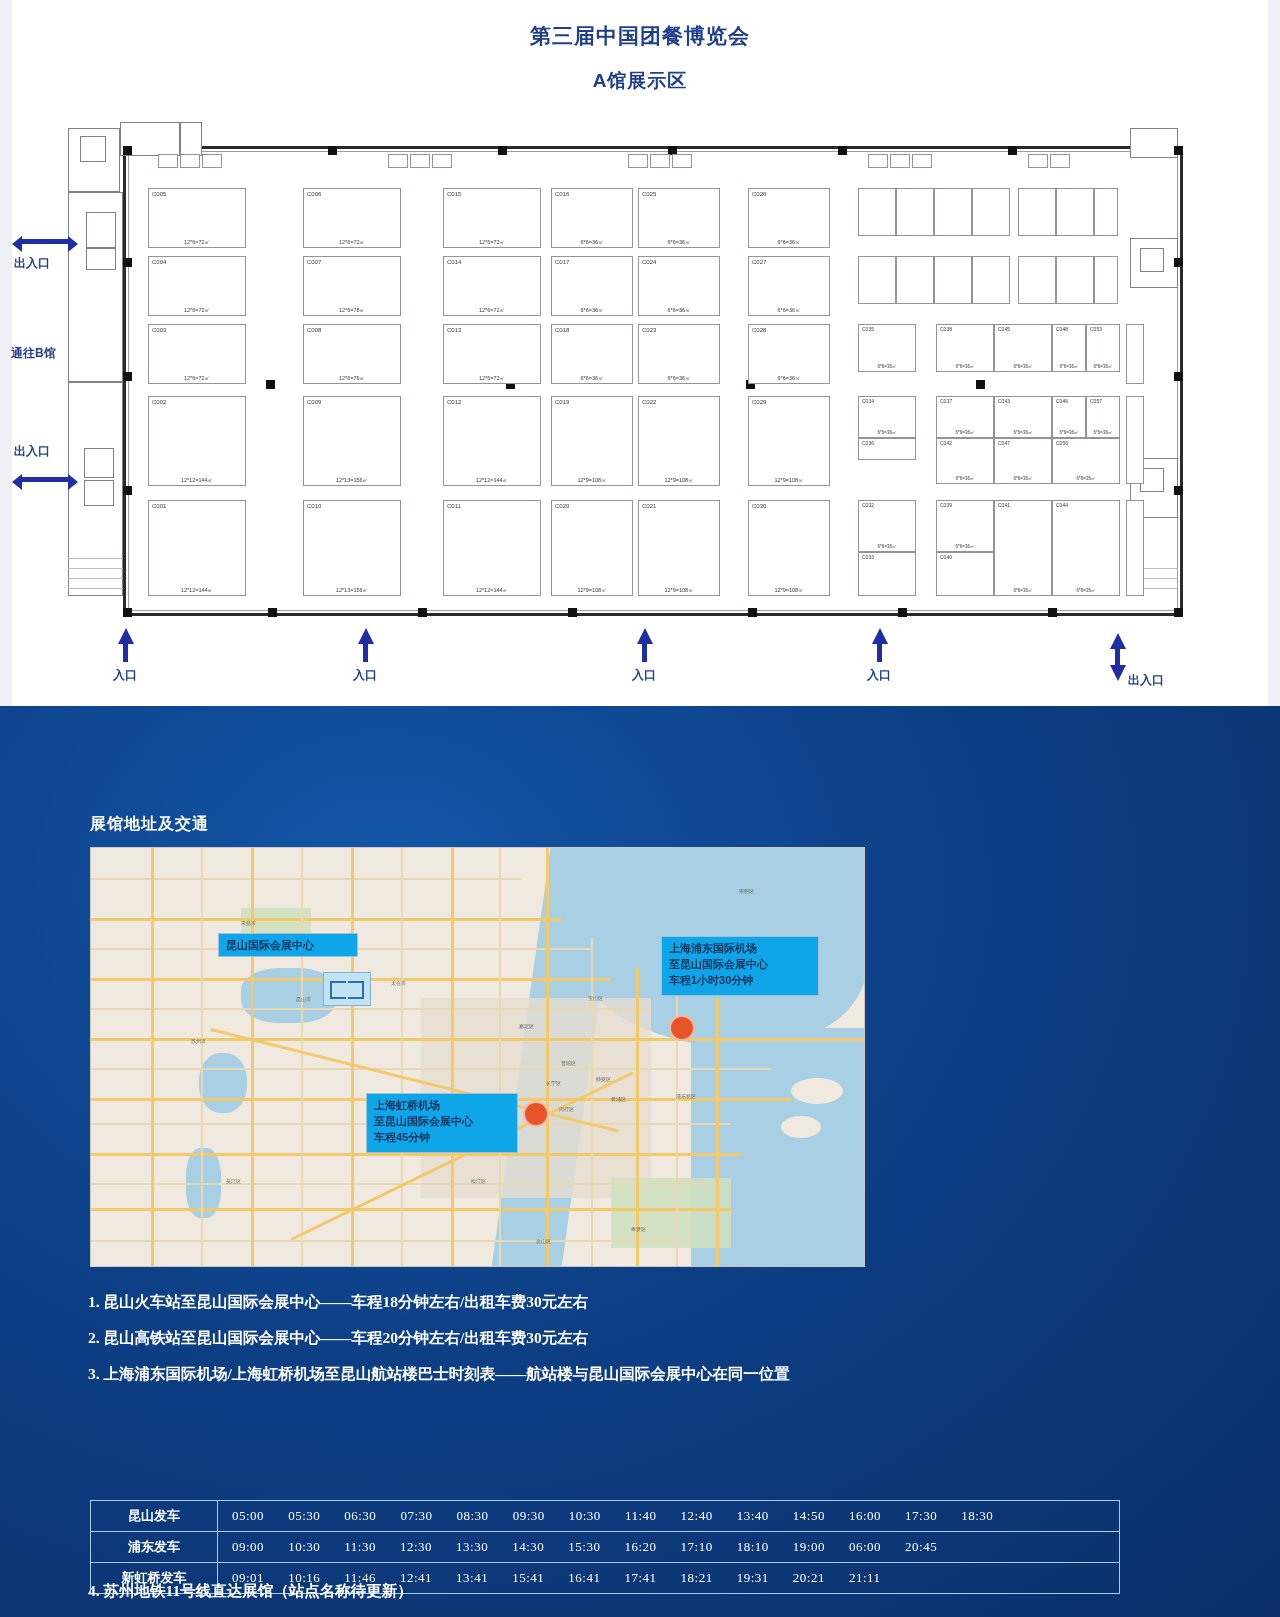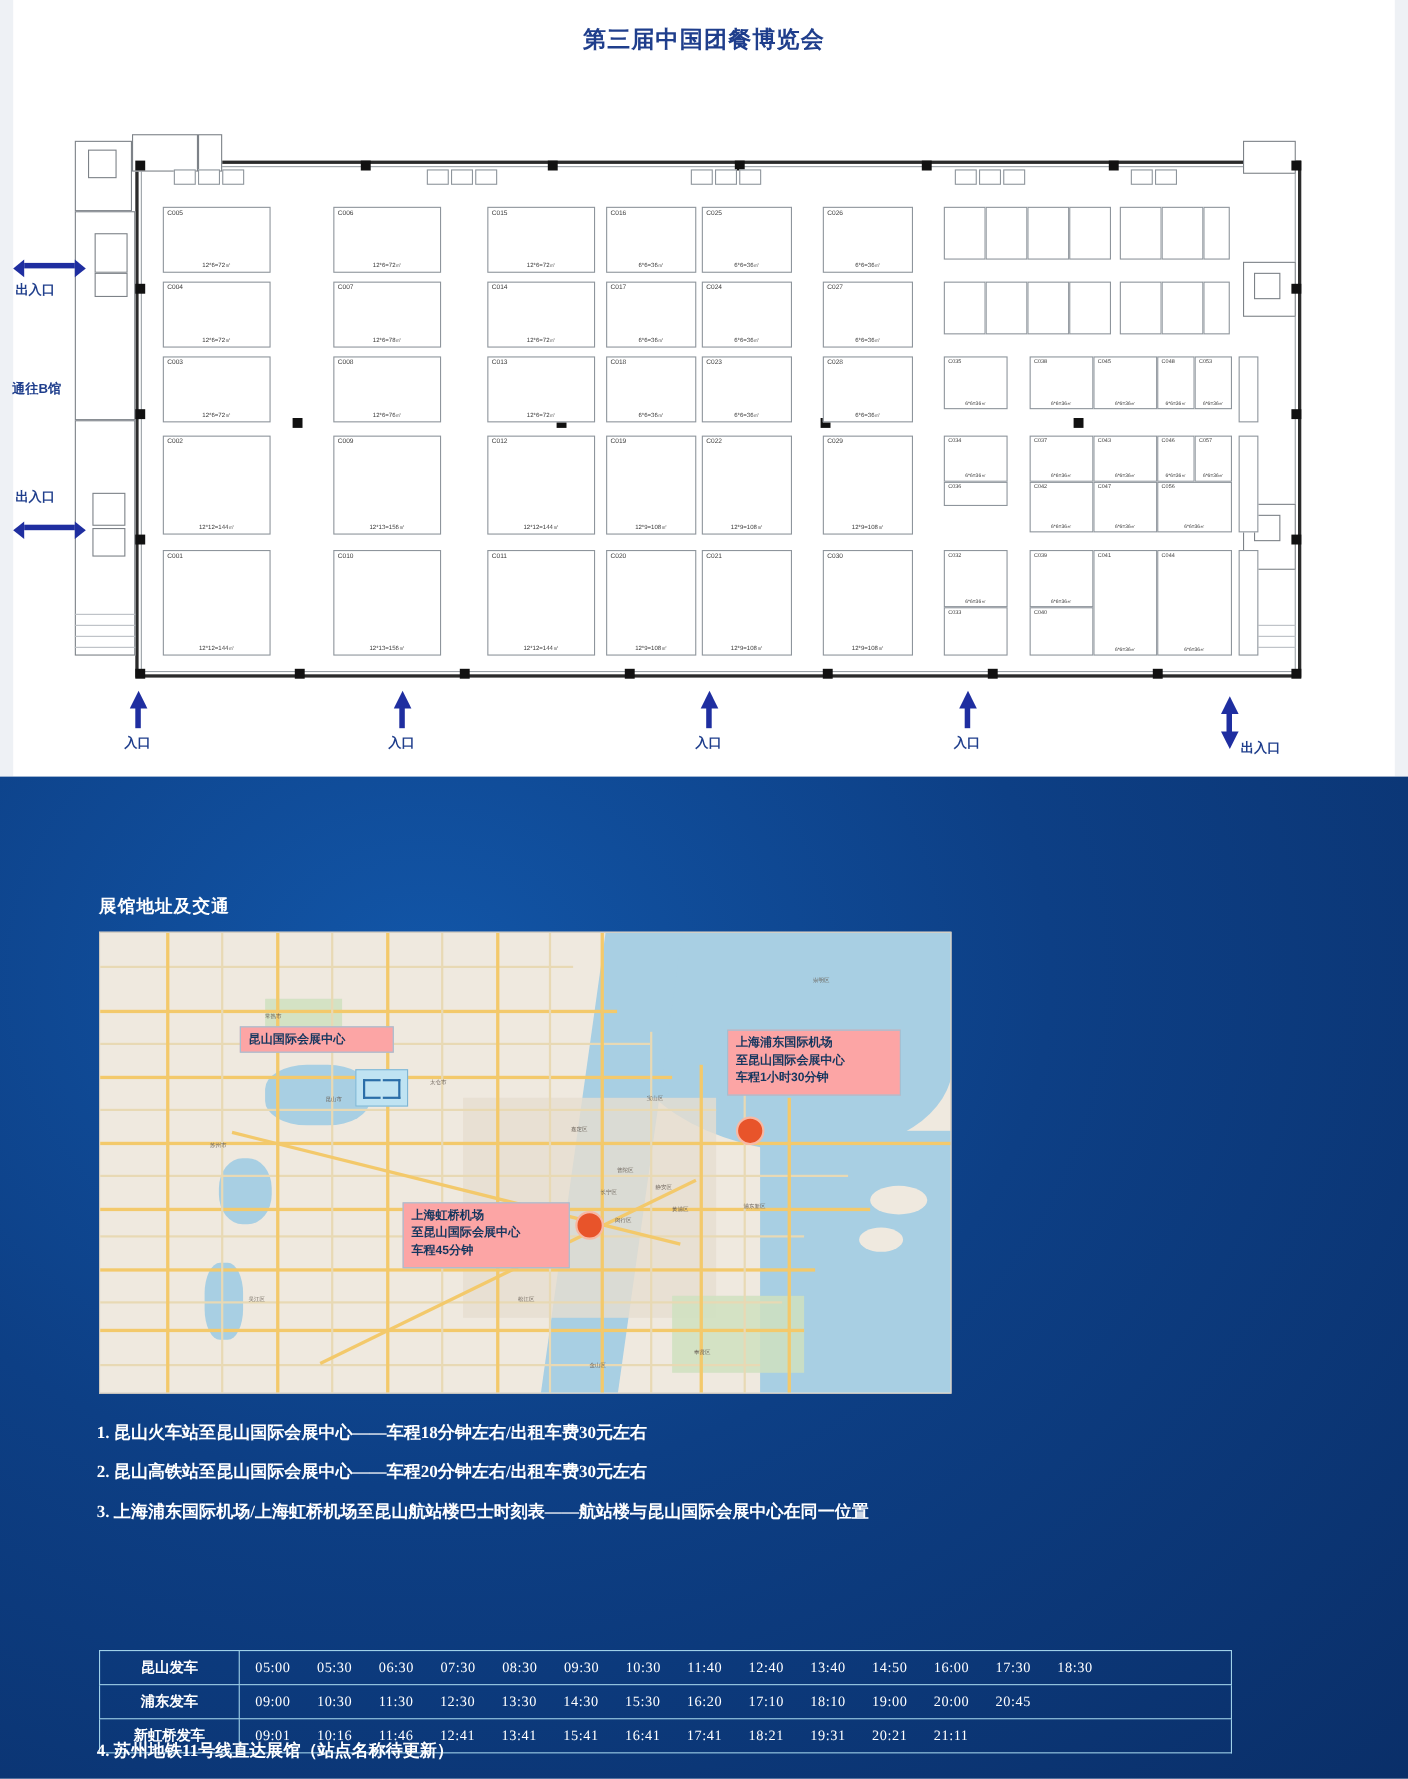--- a/index.html
+++ b/index.html
@@ -245,21 +245,21 @@
     background: #e6ddd0;
   }
   .maplabel {
     position: absolute;
     font-size: 5px;
     color: #6b6259;
     white-space: nowrap;
   }
   .callout {
     position: absolute;
-    background: #fca5a5;
+    background: #0ea5e9;
     border: 1px solid #9dc2d6;
     color: #14365e;
     font-size: 11px;
     font-weight: bold;
     line-height: 1.45;
     padding: 4px 7px;
     white-space: pre-line;
     box-sizing: border-box;
   }
   .poi-dot {
@@ -347,20 +347,21 @@
   }
 </style>
 </head>
 <body>
 
 <div class="floorplan">
   <div class="fp-side left"></div>
   <div class="fp-side right"></div>
 
   <div class="fp-title">第三届中国团餐博览会</div>
+  <div class="fp-subtitle">A馆展示区</div>
 
   <div class="hall">
     <div class="hall-wall"></div>
     <div class="hall-inner"></div>
 
     <div class="left-block" style="left:0px; top:0px; width:52px; height:64px;"></div>
     <div class="left-block" style="left:12px; top:8px; width:26px; height:26px;"></div>
     <div class="left-block" style="left:52px; top:-6px; width:60px; height:34px;"></div>
     <div class="left-block" style="left:112px; top:-6px; width:22px; height:34px;"></div>
     <div class="left-block" style="left:0px; top:64px; width:55px; height:190px;"></div>
@@ -777,21 +778,21 @@
     <tbody>
         <tr>
       <td class="rowhdr">昆山发车</td>
       <td class="times">
         <span>05:00</span><span>05:30</span><span>06:30</span><span>07:30</span><span>08:30</span><span>09:30</span><span>10:30</span><span>11:40</span><span>12:40</span><span>13:40</span><span>14:50</span><span>16:00</span><span>17:30</span><span>18:30</span>
       </td>
     </tr>
     <tr>
       <td class="rowhdr">浦东发车</td>
       <td class="times">
-        <span>09:00</span><span>10:30</span><span>11:30</span><span>12:30</span><span>13:30</span><span>14:30</span><span>15:30</span><span>16:20</span><span>17:10</span><span>18:10</span><span>19:00</span><span>20:00</span><span>20:45</span>
+        <span>09:00</span><span>10:30</span><span>11:30</span><span>12:30</span><span>13:30</span><span>14:30</span><span>15:30</span><span>16:20</span><span>17:10</span><span>18:10</span><span>19:00</span><span>06:00</span><span>20:45</span>
       </td>
     </tr>
     <tr>
       <td class="rowhdr">新虹桥发车</td>
       <td class="times">
         <span>09:01</span><span>10:16</span><span>11:46</span><span>12:41</span><span>13:41</span><span>15:41</span><span>16:41</span><span>17:41</span><span>18:21</span><span>19:31</span><span>20:21</span><span>21:11</span>
       </td>
     </tr>
   </tbody>
     </table>

